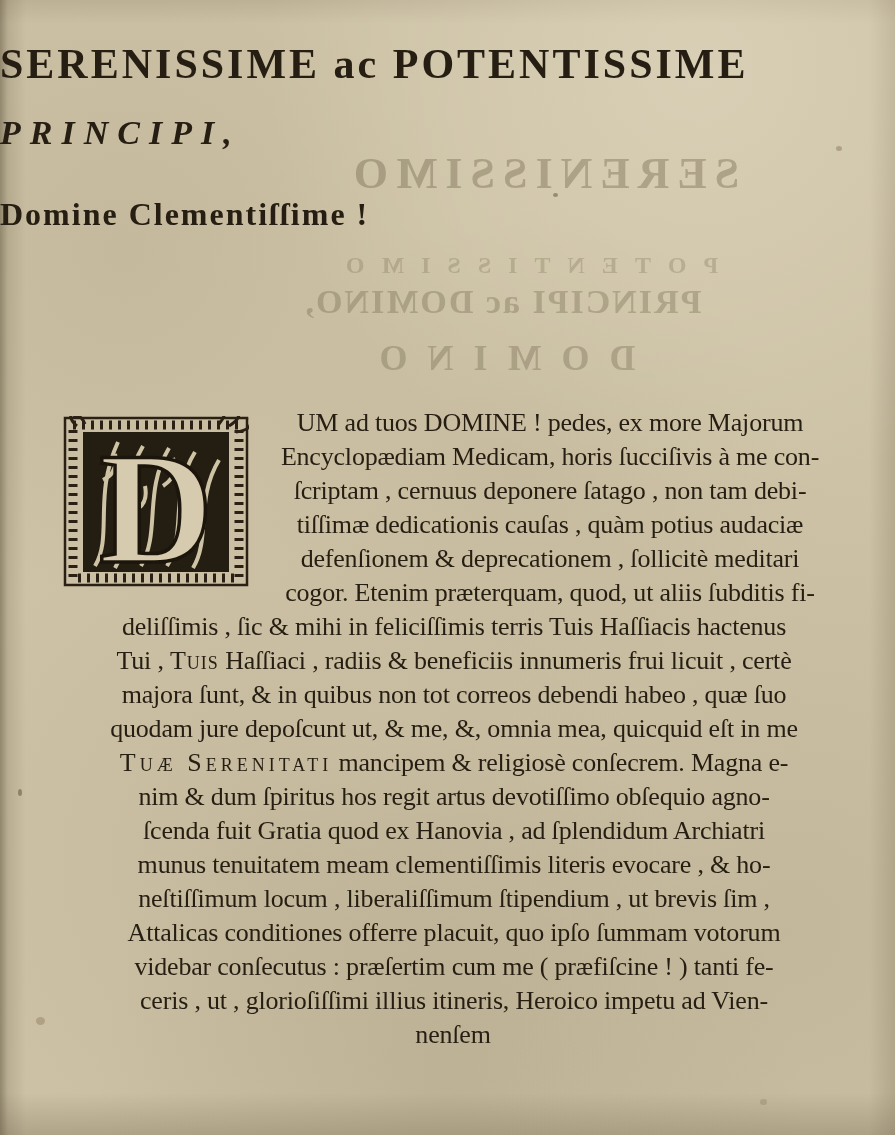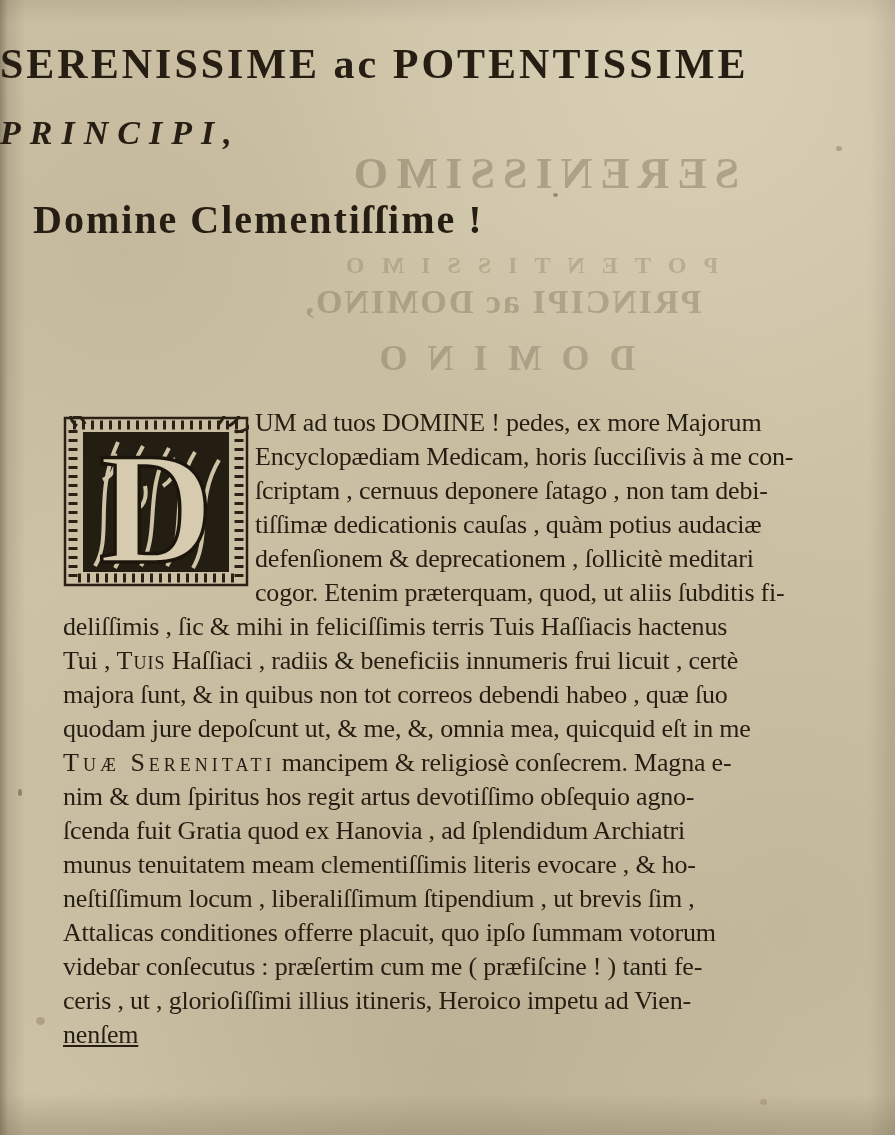--- a/index.html
+++ b/index.html
@@ -20,36 +20,36 @@
       radial-gradient(circle at 50% 96%, rgba(140,128,100,.20), rgba(140,128,100,0) 30%),
       linear-gradient(90deg, rgba(96,86,64,.55) 0px, rgba(96,86,64,.18) 8px, rgba(96,86,64,0) 26px),
       linear-gradient(270deg, rgba(120,108,84,.28) 0px, rgba(120,108,84,0) 26px),
       linear-gradient(0deg, rgba(116,104,80,.34) 0px, rgba(116,104,80,0) 42px),
       linear-gradient(180deg, rgba(134,122,96,.22) 0px, rgba(134,122,96,0) 24px);
   }
   
   .t-center{position:absolute;left:0;right:0;white-space:nowrap;}
   .title1{top:40px;font-size:42px;font-weight:bold;letter-spacing:3px;}
   .title2{top:114px;font-size:34px;font-weight:bold;font-style:italic;letter-spacing:9px;}
-  .salutation{top:196px;font-size:40px;font-weight:bold;letter-spacing:2px;margin-left:33px;}
+  .salutation{top:196px;font-size:32px;font-weight:bold;letter-spacing:2px;}
   
   .ghost{position:absolute;left:0;right:0;text-align:center;white-space:nowrap;
          font-weight:bold;color:rgba(96,86,60,.34);}
   .ghost1{top:148px;font-size:44px;letter-spacing:8px;transform:translateX(95px) scaleX(-1);}
   .ghost2{top:252px;font-size:24px;letter-spacing:17px;color:rgba(96,86,60,.24);transform:translateX(76px) scaleX(-1);}
   .ghost3{top:283px;font-size:34px;letter-spacing:2px;color:rgba(96,86,60,.30);transform:translateX(55px) scaleX(-1);}
   .ghost4{top:337px;font-size:36px;letter-spacing:20px;color:rgba(96,86,60,.30);transform:translateX(50px) scaleX(-1);}
   
   .body-block{position:absolute;left:63px;top:406px;width:782px;font-size:26px;
               letter-spacing:-0.2px;line-height:34px;}
-  .tline{height:34px;white-space:nowrap;}
+  .tline{height:34px;white-space:nowrap;text-align:center;}
   .lines-indented{margin-left:192px;}
   .sc{font-variant:small-caps;letter-spacing:1px;}
   .scsp{font-variant:small-caps;letter-spacing:4px;}
-  .catchword-line{text-align:left;height:34px;padding-right:2px;text-decoration:underline;}
+  .catchword-line{text-align:center;height:34px;padding-right:2px;}
   
   .dropcap{position:absolute;left:63px;top:416px;width:186px;height:172px;}
   
   .speck{position:absolute;border-radius:50%;background:rgba(90,76,52,.5);}
   .s1{left:553px;top:193px;width:5px;height:4px;}
   .s2{left:836px;top:146px;width:6px;height:5px;background:rgba(120,100,70,.4);}
   .s3{left:36px;top:1017px;width:9px;height:8px;background:rgba(120,104,74,.35);}
   .s4{left:760px;top:1099px;width:7px;height:6px;background:rgba(140,120,88,.35);}
   .s5{left:18px;top:789px;width:4px;height:7px;}
 </style>

